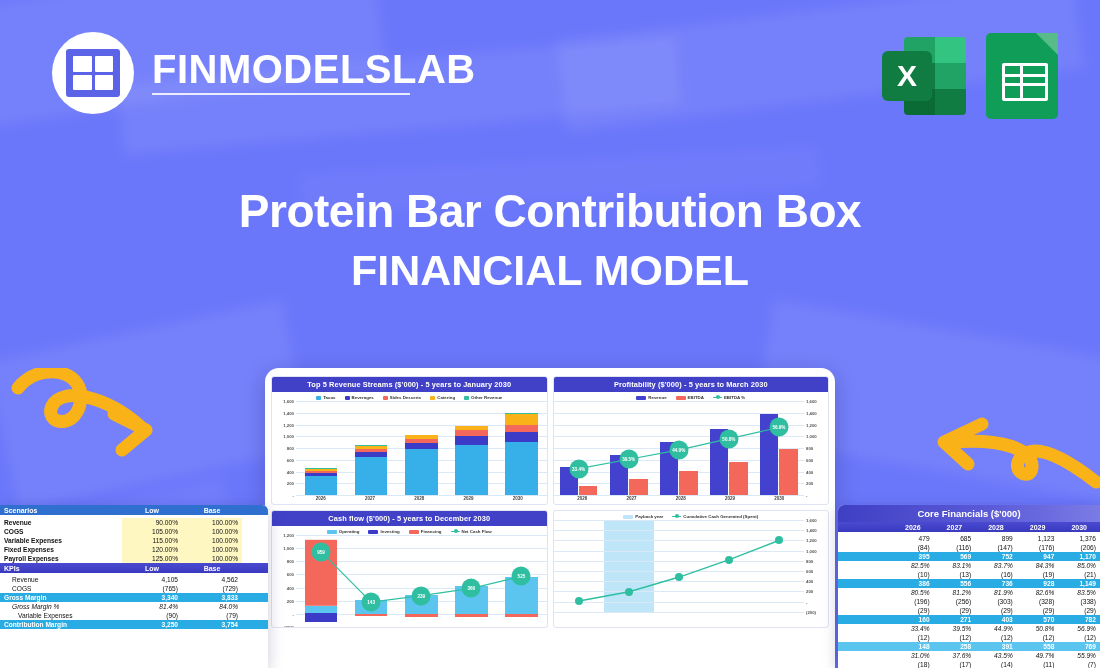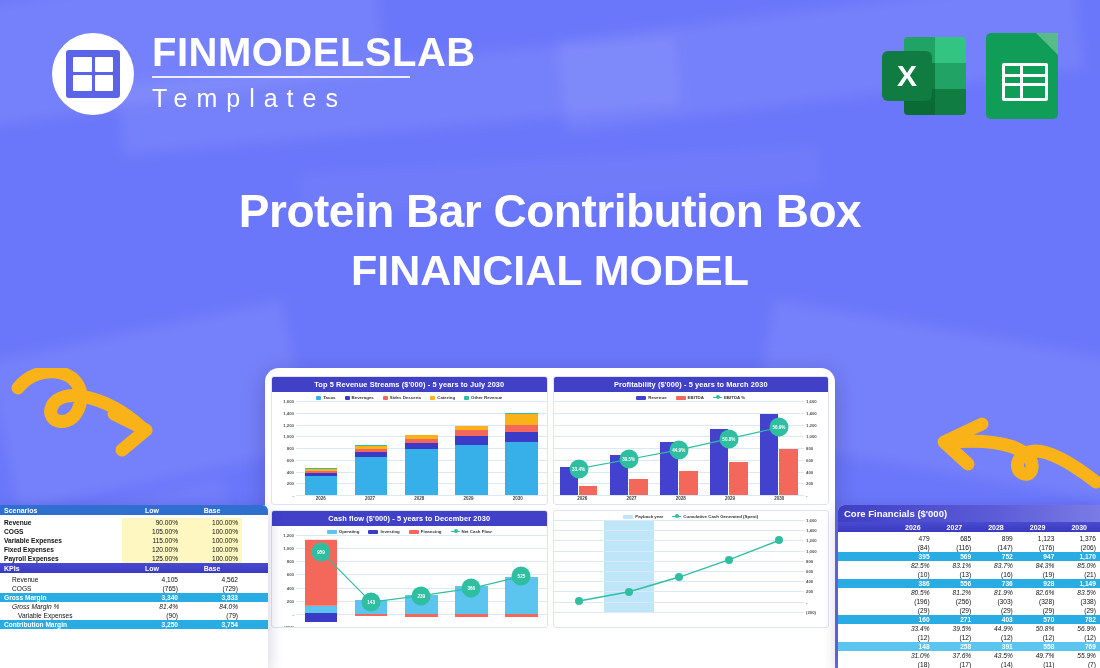--- a/index.html
+++ b/index.html
@@ -94,21 +94,21 @@
   .xax span{font-size:4.5px;color:#444;font-weight:bold;}
   .bub{position:absolute;width:19px;height:19px;border-radius:50%;background:#2fbfa0;color:#fff;
     font-size:4.6px;font-weight:bold;display:flex;align-items:center;justify-content:center;transform:translate(-50%,-50%);}
   .dot{position:absolute;width:8px;height:8px;border-radius:50%;background:#2fbfa0;transform:translate(-50%,-50%);}
 
   
   .sidetbl{position:absolute;background:#fff;box-shadow:0 4px 16px rgba(20,20,80,.22);overflow:hidden;}
   .left-tbl{left:0;top:505px;width:268px;height:163px;border-radius:0 6px 0 0;}
   .right-tbl{right:0;top:505px;width:262px;height:163px;border-radius:6px 0 0 0;}
   .tbl-title{background:#3f3fc4;color:#fff;font-weight:bold;font-size:9.5px;padding:3px 6px;text-align:center;}
-  .tbl-title.grad{background:linear-gradient(90deg,#3f3fc4 0%,#5c5cd8 60%,#7b7be6 100%);text-align:left;}
+  .tbl-title.grad{background:linear-gradient(90deg,#3f3fc4 0%,#5c5cd8 60%,#7b7be6 100%);text-align:center;}
   .hdr-row{display:flex;background:#2f6fd0;color:#fff;font-size:7px;font-weight:bold;}
   .hdr-row.blue2{background:linear-gradient(180deg,#4a4ad0,#3a3ac0);}
   .hdr-row div{padding:1.5px 4px;}
   .r{display:flex;font-size:6.6px;color:#111;}
   .r div{padding:1px 4px;white-space:nowrap;overflow:hidden;}
   .r.hi{background:#29ace3;color:#fff;font-weight:bold;}
   .r.hi2{background:#5bc5ef;color:#fff;font-weight:bold;}
   .r.it{font-style:italic;}
   .cellnum{text-align:right;}
   .yellow{background:#fff7c2;}
@@ -132,21 +132,20 @@
     <div class="logo-grid">
       <span></span>
         <span></span>
         <span></span>
         <span></span>
     </div>
   </div>
   <div class="logo-text">
     <div class="logo-main">FINMODELSLAB</div>
     <div class="logo-rule"></div>
-    <div class="logo-sub">Templates</div>
   </div>
 </div>
 
 <div class="office-icons">
   <div class="xls">
     <div class="sheet">
       <i style="background:#21a366"></i>
         <i style="background:#33c481"></i>
       <i style="background:#107c41"></i>
         <i style="background:#21a366"></i>
@@ -175,21 +174,21 @@
 </svg>
 <svg class="arrow arrow-r" width="182" height="110" viewBox="0 0 182 110">
   <path d="M178 96 C 150 74 118 56 104 70 C 90 84 112 96 114 82 C 116 64 86 52 34 56" stroke="#F9B318" stroke-width="13" fill="none" stroke-linecap="round"></path>
   <path d="M64 38 L26 56 L50 78" stroke="#F9B318" stroke-width="13" fill="none" stroke-linecap="round" stroke-linejoin="round"></path>
 </svg>
 
 <div class="dash">
   <div class="dash-grid">
 
     <div class="panel">
-      <div class="panel-hd">Top 5 Revenue Streams ($'000) - 5 years to July 2030</div>
+      <div class="panel-hd">Top 5 Revenue Streams ($'000) - 5 years to January 2030</div>
       <div class="legend">
         <div class="li">
             <span class="sw" style="background:#37AFE8"></span>
             <span>Tacos</span>
           </div>
         <div class="li">
             <span class="sw" style="background:#3B3BC8"></span>
             <span>Beverages</span>
           </div>
         <div class="li">

